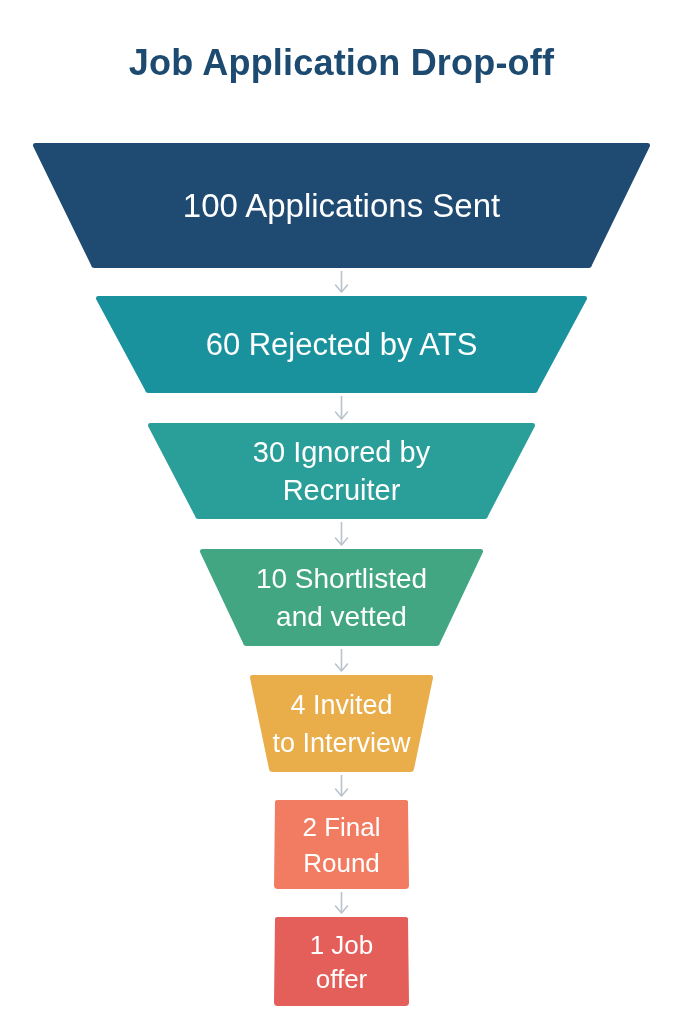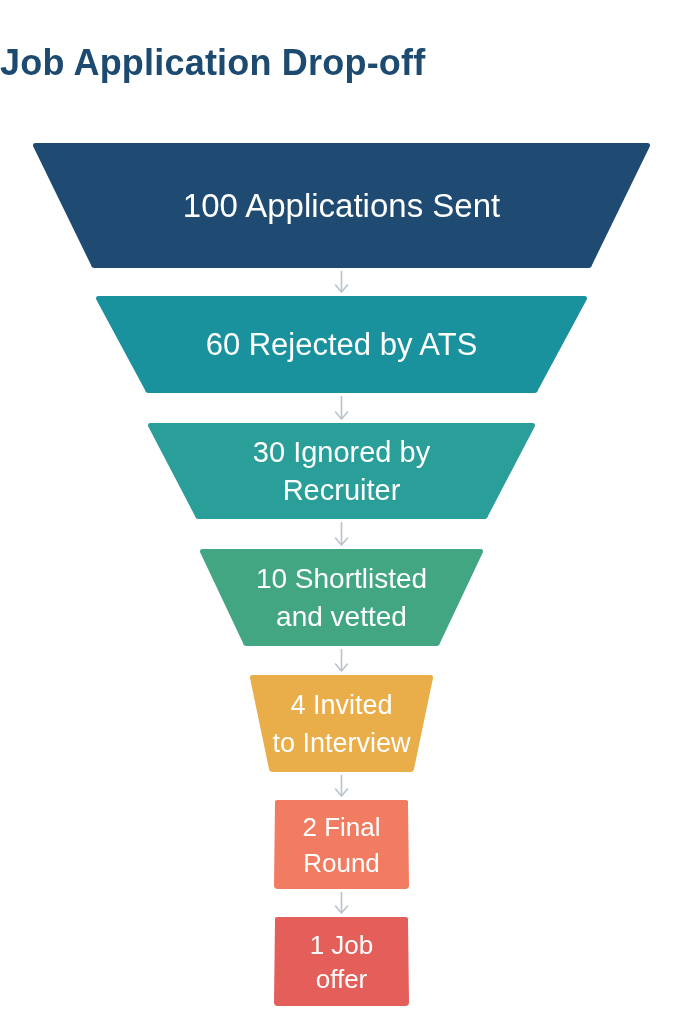--- a/index.html
+++ b/index.html
@@ -12,20 +12,21 @@
       height: 1024px;
       overflow: hidden;
       position: relative;
       font-family: "Liberation Sans", "DejaVu Sans", sans-serif;
     }
     .title {
       position: absolute;
       left: 0;
       top: 42px;
       width: 683px;
+      text-align: center;
       font-size: 36px;
       font-weight: bold;
       color: #1d4a70;
       letter-spacing: 0.2px;
       margin: 0;
     }
     #funnel {
       position: absolute;
       left: 0;
       top: 0;

